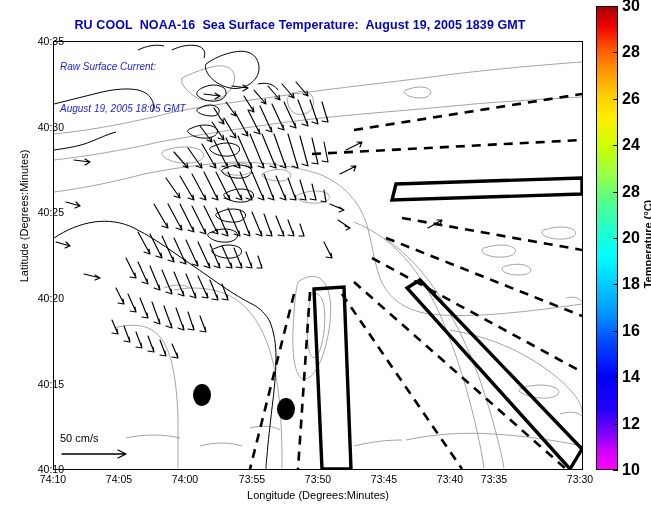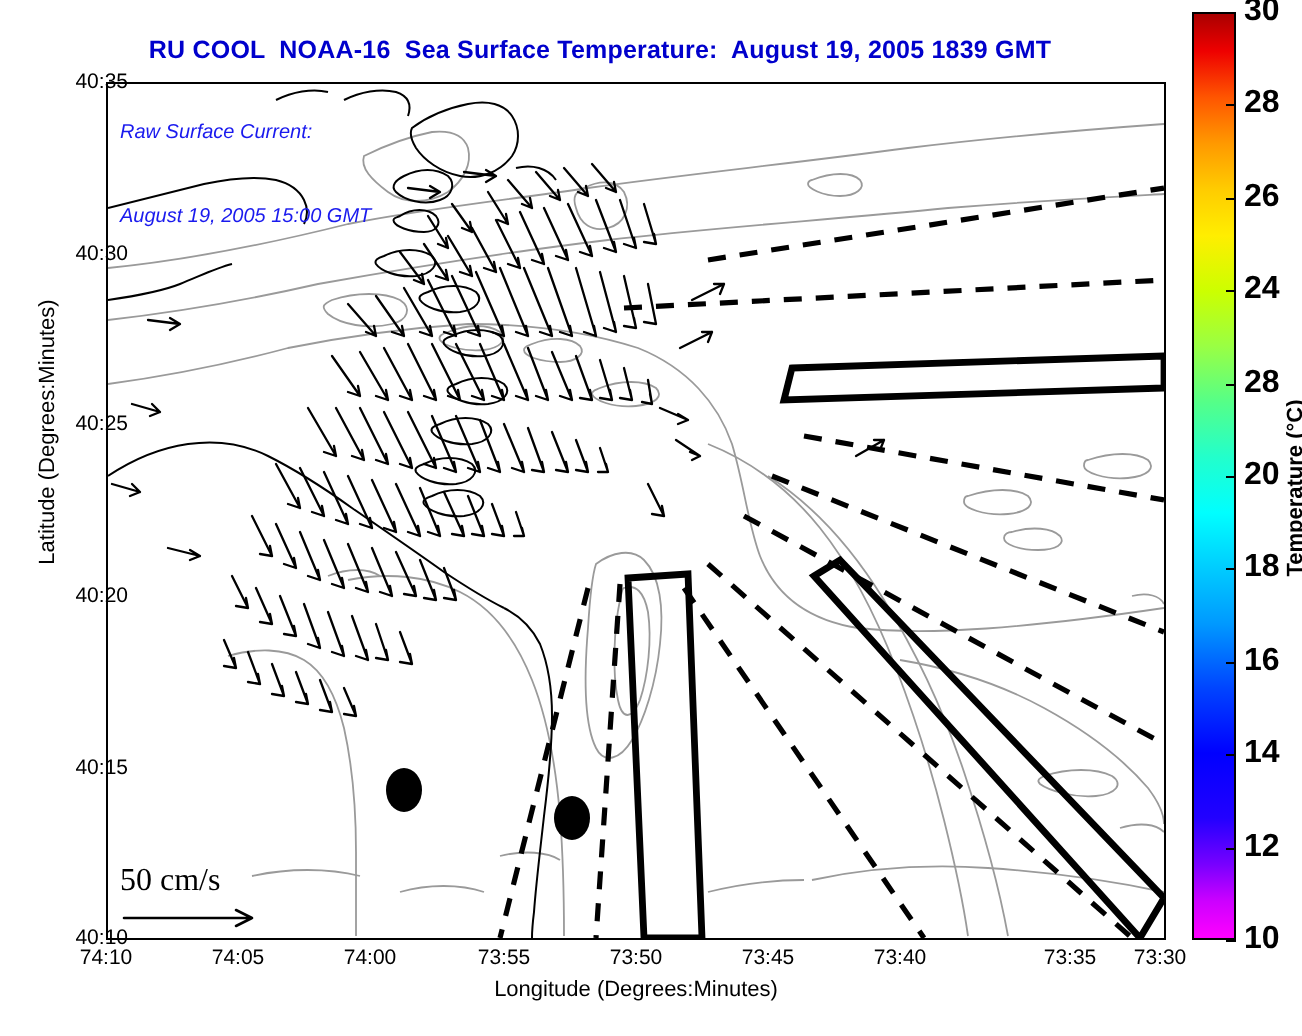--- a/index.html
+++ b/index.html
@@ -59,26 +59,25 @@
   }
 
   
   #scalebar {
     position: absolute;
     left: 60px;
     top: 432px;
     width: 90px;
   }
   #scalebar .lbl {
-    font-size: 16px;
+    font-size: 11px;
     color: #000000;
     display: block;
     margin-bottom: 2px;
     white-space: pre;
-    font-family: Liberation Serif, serif;
   }
 
   
   .xtick {
     position: absolute;
     top: 473px;
     font-size: 10.5px;
     color: #000000;
     transform: translateX(-50%);
     white-space: pre;
@@ -394,38 +393,38 @@
       <g fill="#000000">
         <ellipse cx="148" cy="353" rx="9" ry="11"></ellipse>
         <ellipse cx="232" cy="367" rx="9" ry="11"></ellipse>
       </g>
 
     </svg>
   </div>
 
   <div id="subtitle">
     <div>Raw Surface Current:</div>
-    <div>August 19, 2005 15:00 GMT</div>
+    <div>August 19, 2005 18:05 GMT</div>
   </div>
 
   <div id="scalebar">
     <span class="lbl">50 cm/s</span>
     <svg width="74" height="12">
       <path d="M2,6 L66,6 M66,6 L58,2 M66,6 L58,10" stroke="#000000" stroke-width="1.3" fill="none" stroke-linecap="round"></path>
     </svg>
   </div>
 
   <div class="xtick" style="left:53px">74:10</div>
   <div class="xtick" style="left:119px">74:05</div>
   <div class="xtick" style="left:185px">74:00</div>
   <div class="xtick" style="left:252px">73:55</div>
   <div class="xtick" style="left:318px">73:50</div>
   <div class="xtick" style="left:384px">73:45</div>
   <div class="xtick" style="left:450px">73:40</div>
-  <div class="xtick" style="left:535px">73:35</div>
+  <div class="xtick" style="left:494px">73:35</div>
   <div class="xtick" style="left:580px">73:30</div>
   <div id="xlabel">Longitude (Degrees:Minutes)</div>
 
   <div class="ytick" style="top:41px">40:35</div>
   <div class="ytick" style="top:127px">40:30</div>
   <div class="ytick" style="top:212px">40:25</div>
   <div class="ytick" style="top:298px">40:20</div>
   <div class="ytick" style="top:384px">40:15</div>
   <div class="ytick" style="top:469px">40:10</div>
   <div id="ylabel">Latitude (Degrees:Minutes)</div>

